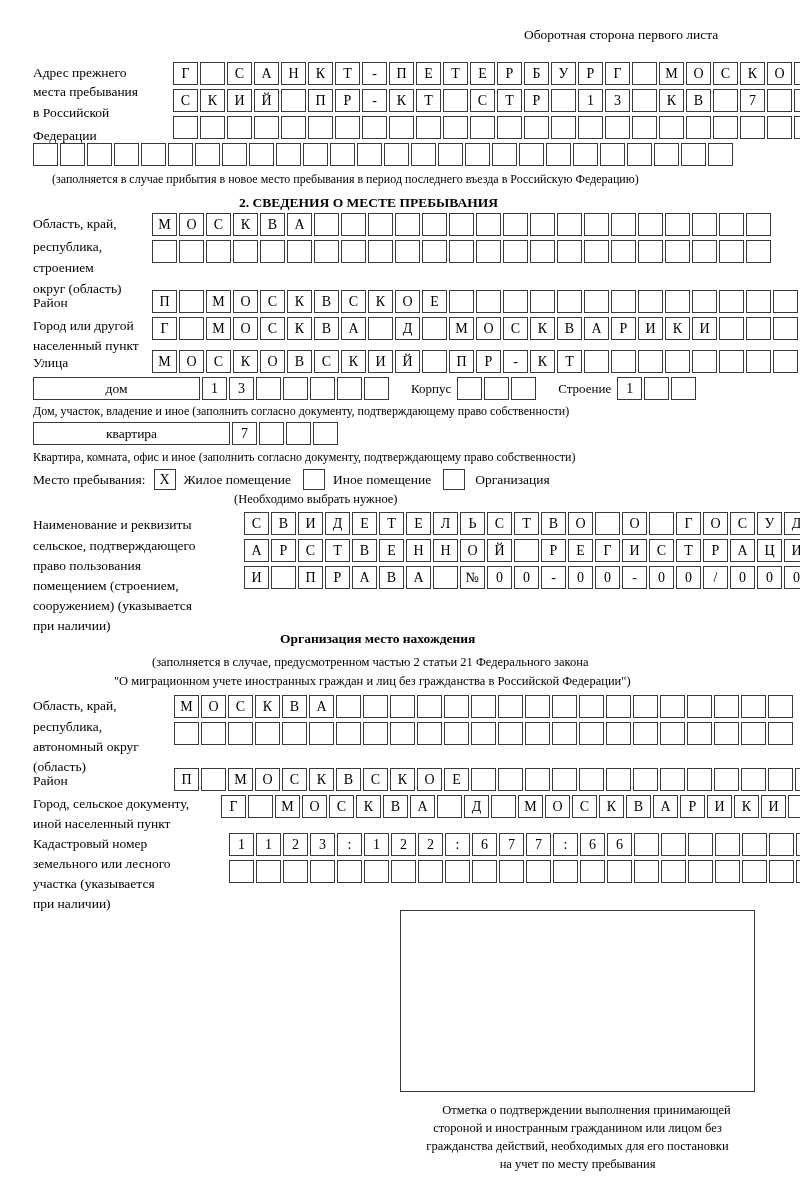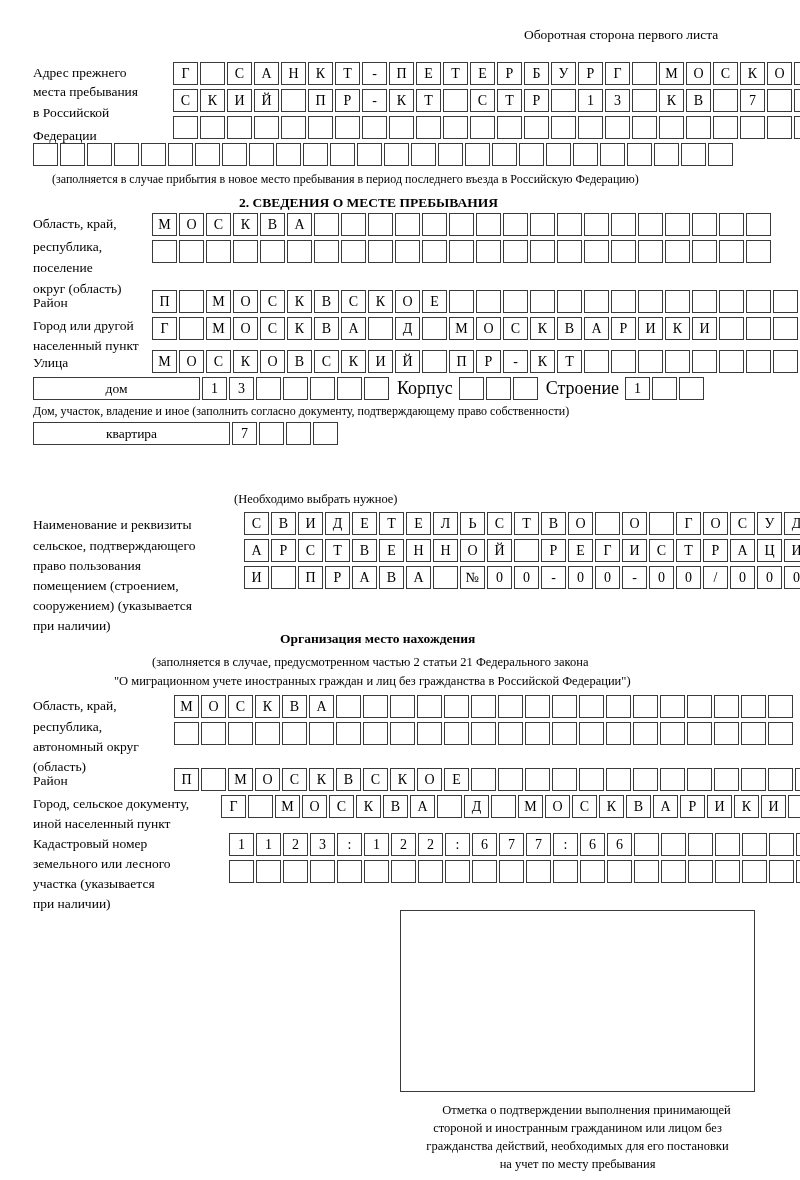--- a/index.html
+++ b/index.html
@@ -54,24 +54,25 @@
     border: 1px solid #3a3a3a;
     height: 23px;
     box-sizing: border-box;
     font-size: 13.5px;
     line-height: 21px;
     text-align: center;
     margin-right: 2px;
     background: #fff;
   }
   .inline-label {
-    font-size: 18px;
+    font-size: 13px;
     line-height: 23px;
     padding: 0 6px;
     white-space: pre;
+    margin-left: 14px;
   }
   .chk {
     width: 22px;
     height: 21px;
     border: 1px solid #3a3a3a;
     box-sizing: border-box;
     text-align: center;
     font-size: 14px;
     line-height: 19px;
     display: inline-block;
@@ -203,21 +204,21 @@
       <div class="cell"></div>
       <div class="cell"></div>
     </div>
 
   <div class="t smaller" style="left:52px; top:171px;">(заполняется в случае прибытия в новое место пребывания в период последнего въезда в Российскую Федерацию)</div>
 
   <div class="t bold" style="left:239px; top:194px;">2. СВЕДЕНИЯ О МЕСТЕ ПРЕБЫВАНИЯ</div>
 
   <div class="t" style="left:33px; top:215px;">Область, край,</div>
   <div class="t" style="left:33px; top:238px;">республика,</div>
-  <div class="t" style="left:33px; top:259px;">поселение</div>
+  <div class="t" style="left:33px; top:259px;">строением</div>
   <div class="t" style="left:33px; top:280px;text-align:center;">округ (область)</div>
 
   <div class="row" id="s2-region-0" style="left:152px; top:213px;">
       <div class="cell">М</div>
       <div class="cell">О</div>
       <div class="cell">С</div>
       <div class="cell">К</div>
       <div class="cell">В</div>
       <div class="cell">А</div>
       <div class="cell"></div>
@@ -379,21 +380,31 @@
   <div class="row" style="left:33px; top:422px;">
     <div class="widebox" style="width:197px;">квартира</div>
     <div id="kv-cells" style="display:flex;">
         <div class="cell">7</div>
         <div class="cell"></div>
         <div class="cell"></div>
         <div class="cell"></div>
       </div>
   </div>
 
-
+  <div class="t smaller" style="left:33px; top:449px;">Квартира, комната, офис и иное (заполнить согласно документу, подтверждающему право собственности)</div>
+
+  <div class="row" style="left:33px; top:469px; align-items:center;">
+    <span class="t" style="position:static;">Место пребывания:</span>
+    <span class="chk" style="margin-left:8px;">Х</span>
+    <span class="t" style="position:static; margin-left:8px;">Жилое помещение</span>
+    <span class="chk" style="margin-left:12px;"></span>
+    <span class="t" style="position:static; margin-left:8px;">Иное помещение</span>
+    <span class="chk" style="margin-left:12px;"></span>
+    <span class="t" style="position:static; margin-left:10px;">Организация</span>
+  </div>
   <div class="t small" style="left:234px; top:491px;">(Необходимо выбрать нужное)</div>
 
   <div class="t" style="left:33px; top:516px;">Наименование и реквизиты</div>
   <div class="t" style="left:33px; top:537px;">сельское, подтверждающего</div>
   <div class="t" style="left:33px; top:557px;">право пользования</div>
   <div class="t" style="left:33px; top:577px;">помещением (строением,</div>
   <div class="t" style="left:33px; top:597px;">сооружением) (указывается</div>
   <div class="t" style="left:33px; top:617px;">при наличии)</div>
 
   <div class="row" id="s2-doc-0" style="left:244px; top:512px;">

